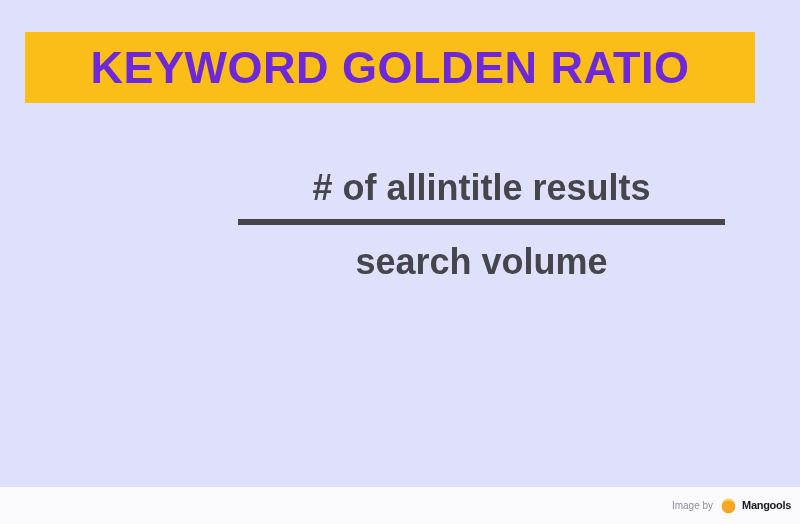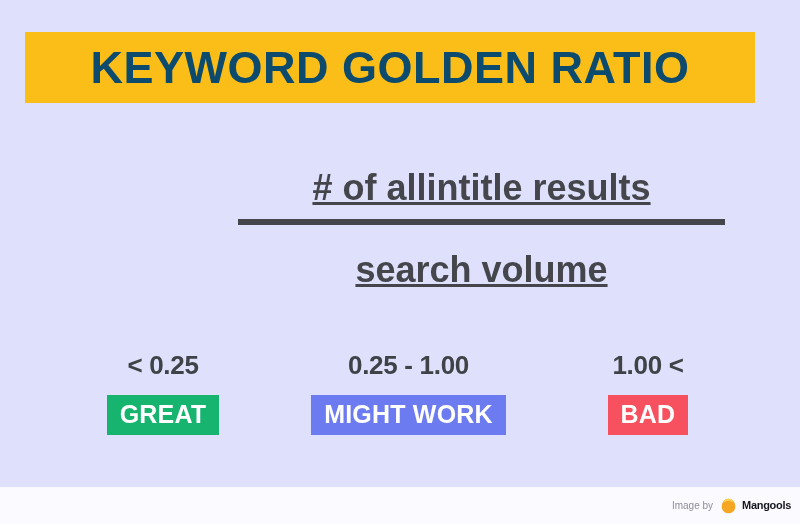--- a/index.html
+++ b/index.html
@@ -70,32 +70,31 @@
     width: 487px;
   }
   .numerator,
   .denominator {
     text-align: center;
     font-size: 36px;
     font-weight: bold;
     color: #44464c;
     line-height: 1;
     white-space: nowrap;
-    text-decoration: underline;
   }
   .numerator {
     padding-bottom: 13px;
   }
   .fraction-bar {
     height: 6px;
     background: #44464c;
     width: 100%;
   }
   .denominator {
-    padding-top: 27px;
+    padding-top: 19px;
   }
 
   
   .thresholds {
     position: absolute;
     left: 0;
     top: 352px;
     width: 800px;
     height: 90px;
   }
@@ -163,50 +162,32 @@
     letter-spacing: -0.3px;
     line-height: 1;
   }
 </style>
 </head>
 <body>
 
 <div class="infographic" style="background: rgb(223, 225, 252);">
 
   <div class="title-banner" style="background: rgb(251, 190, 24);">
-    <div class="title-text" style="color: #0c4a6e;">KEYWORD GOLDEN RATIO</div>
+    <div class="title-text" style="color: #6d28d9;">KEYWORD GOLDEN RATIO</div>
   </div>
 
   <div class="formula">
 
     <div class="fraction">
       <div class="numerator" style="color: rgb(68, 70, 76);"># of allintitle results</div>
       <div class="fraction-bar" style="background: rgb(68, 70, 76);"></div>
       <div class="denominator" style="color: rgb(68, 70, 76);">search volume</div>
     </div>
   </div>
 
-  <div class="thresholds">
-
-    <div class="threshold-col col-0">
-      <div class="threshold-range">&lt; 0.25</div>
-      <div class="threshold-badge" style="background: rgb(22, 180, 110);">GREAT</div>
-    </div>
-
-    <div class="threshold-col col-1">
-      <div class="threshold-range">0.25 - 1.00</div>
-      <div class="threshold-badge" style="background: rgb(108, 123, 240);">MIGHT WORK</div>
-    </div>
-
-    <div class="threshold-col col-2">
-      <div class="threshold-range">1.00 &lt;</div>
-      <div class="threshold-badge" style="background: rgb(247, 80, 95);">BAD</div>
-    </div>
-
-  </div>
 
   <div class="footer" style="background: rgb(250, 250, 255);">
     <span class="footer-credit-label">Image by</span>
     <svg class="mango-logo" viewBox="0 0 30 32">
       <path d="M15 1.5 C22.5 1.5 28.5 8 28.5 17 C28.5 25.5 22.5 30.5 15 30.5 C7.5 30.5 1.5 25.5 1.5 17 C1.5 8 7.5 1.5 15 1.5 Z" fill="#f5a623"></path>
       <path d="M15 1.5 C19.5 1.5 23.5 4.5 26 9.5 C22.5 7 18.5 6 15 6 C11.5 6 7.5 7 4 9.5 C6.5 4.5 10.5 1.5 15 1.5 Z" fill="#fcd14d"></path>
     </svg>
     <span class="footer-brand">Mangools</span>
   </div>
 

